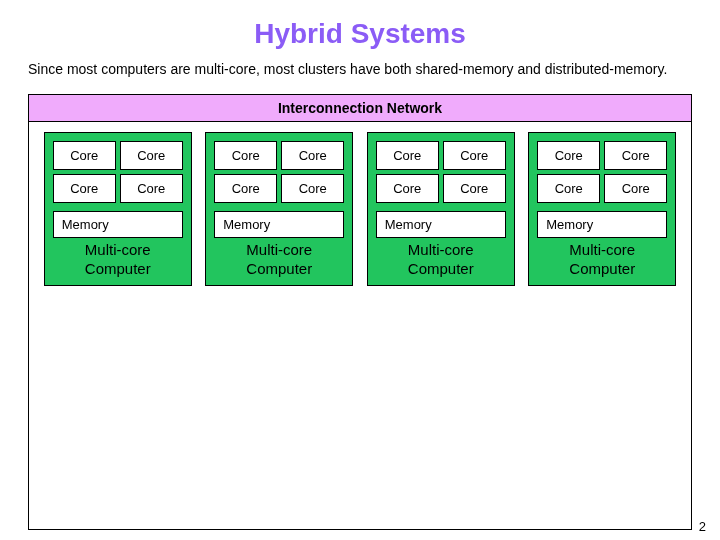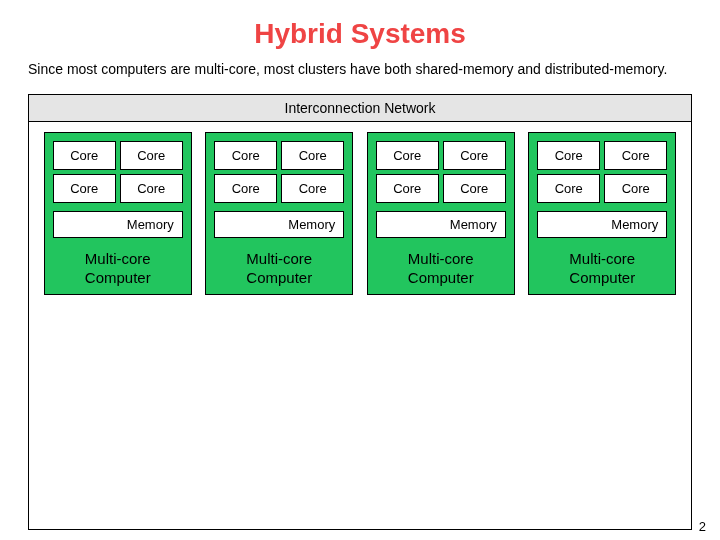--- a/index.html
+++ b/index.html
@@ -16,21 +16,21 @@
       height: 540px;
       padding: 18px 28px 10px 28px;
       display: flex;
       flex-direction: column;
     }
     .title {
       text-align: center;
       font-size: 28px;
       font-weight: bold;
       margin-bottom: 10px;
-      color: #ef4444;
+      color: #8b5cf6;
     }
     .subtitle {
       font-size: 14px;
       color: #000;
       line-height: 1.4;
       margin-bottom: 14px;
     }
     .computer-box {
       border: 1.5px solid #000;
       display: flex;
@@ -50,25 +50,25 @@
     }
     .core-box {
       border: 1.5px solid #000;
       text-align: center;
       font-size: 13px;
       padding: 6px 4px;
       background: #fff;
     }
     .memory-box {
       border: 1.5px solid #000;
-      text-align: right;
+      text-align: left;
       font-size: 13px;
       padding: 5px 8px;
       width: 100%;
-      margin-bottom: 11px;
+      margin-bottom: 2px;
       background: #fff;
     }
     .computer-label {
       text-align: center;
       font-size: 15px;
       line-height: 1.3;
       color: #000;
     }
     .page-number {
       position: absolute;
@@ -84,21 +84,22 @@
       align-items: stretch;
       margin: 0;
       flex: 1;
       position: relative;
     }
     .network-section {
       text-align: center;
       font-size: 14px;
       padding: 5px;
       border-bottom: 1.5px solid #000;
-      background: #e5e5e5;
+      background: #f0abfc;
+      font-weight: bold;
     }
     .bottom-section {
       display: flex;
       flex-direction: row;
       justify-content: space-around;
       padding: 10px 8px 8px 8px;
       position: relative;
     }
   </style>
 </head>

